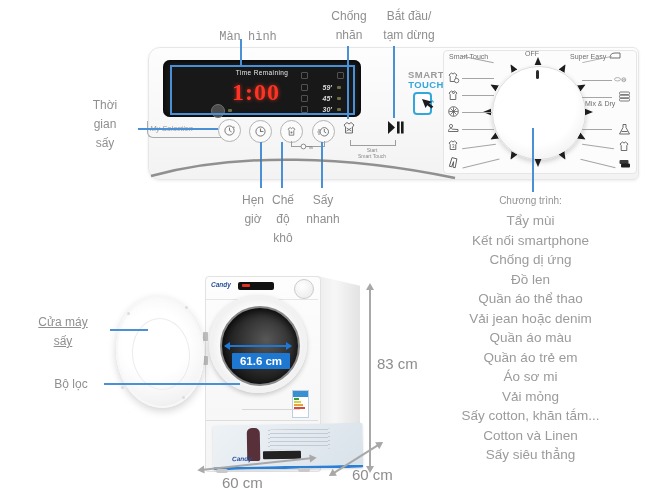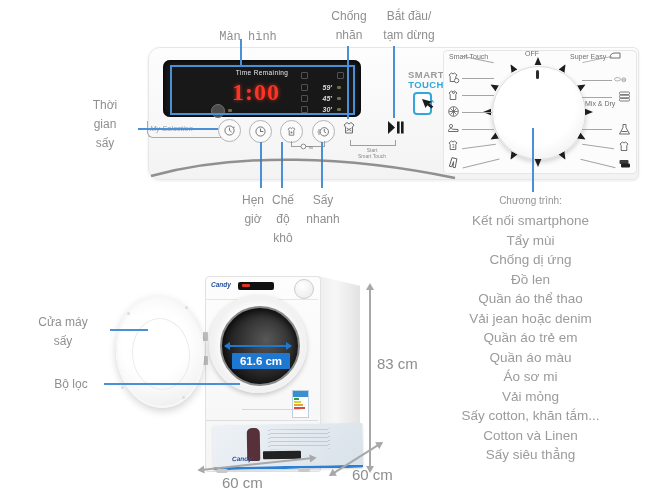--- a/index.html
+++ b/index.html
@@ -285,28 +285,28 @@
 khô</div>
   <div class="abs bline-v" style="left:281px;top:142px;height:46px;"></div>
   <div class="abs lbl pre" style="left:297px;top:191px;width:52px;">Sấy
 nhanh</div>
   <div class="abs bline-v" style="left:321px;top:142px;height:46px;"></div>
 
   <div class="abs bline-v" style="left:532px;top:128px;height:64px;"></div>
 
   <div class="abs programs">
     <div class="ttl">Chương trình:</div>
+    <div class="itm">Tẩy mùi</div>
     <div class="itm">Kết nối smartphone</div>
-    <div class="itm">Tẩy mùi</div>
     <div class="itm">Chống dị ứng</div>
     <div class="itm">Đồ len</div>
     <div class="itm">Quần áo thể thao</div>
     <div class="itm">Vải jean hoặc denim</div>
+    <div class="itm">Quần áo màu</div>
     <div class="itm">Quần áo trẻ em</div>
-    <div class="itm">Quần áo màu</div>
     <div class="itm">Áo sơ mi</div>
     <div class="itm">Vải mỏng</div>
     <div class="itm">Sấy cotton, khăn tắm...</div>
     <div class="itm">Cotton và Linen</div>
     <div class="itm">Sấy siêu thẳng</div>
   </div>
 
   <div class="abs m-side"></div>
   <div class="abs m-front"></div>
   <div class="abs m-strip"></div>
@@ -342,21 +342,21 @@
   <div class="abs drawer"></div>
   <div class="abs sticker"></div>
   <div class="abs" style="left:247px;top:428px;width:13px;height:33px;background:#58303a;border-radius:5px 5px 2px 2px;transform:rotate(-1deg);"></div>
   <div class="abs" style="left:268px;top:429px;width:62px;height:20px;transform:rotate(-1deg);
        background:repeating-linear-gradient(180deg,#b9c4ce 0 1px,transparent 1px 4px);opacity:.8;"></div>
   <div class="abs" style="left:263px;top:451px;width:38px;height:8px;background:#222;border-radius:1px;transform:rotate(-1deg);"></div>
   <div class="abs brand" style="left:232px;top:455px;transform:rotate(-1deg);">Candy</div>
   <div class="abs" style="left:216px;top:469px;width:12px;height:4px;background:#c9c9c9;border-radius:2px;"></div>
   <div class="abs" style="left:298px;top:468px;width:12px;height:4px;background:#c9c9c9;border-radius:2px;"></div>
 
-  <div class="abs lbl pre" style="left:18px;top:313px;width:90px;">Cửa máy
+  <div class="abs lbl pre" style="left:18px;top:313px;width:90px;text-decoration:underline;">Cửa máy
 sấy</div>
   <div class="abs bline-h" style="left:110px;top:329px;width:38px;"></div>
   <div class="abs lbl" style="left:40px;top:375px;width:62px;">Bộ lọc</div>
   <div class="abs bline-h" style="left:104px;top:383px;width:136px;"></div>
 
   <div class="abs dimline" style="left:369px;top:289px;width:2px;height:178px;">
     <span class="av" style="left:-3px;top:-6px;border-bottom:7px solid #a8a8a8;"></span>
     <span class="av" style="left:-3px;bottom:-6px;border-top:7px solid #a8a8a8;"></span>
   </div>
   <div class="abs dim" style="left:377px;top:355px;">83 cm</div>

